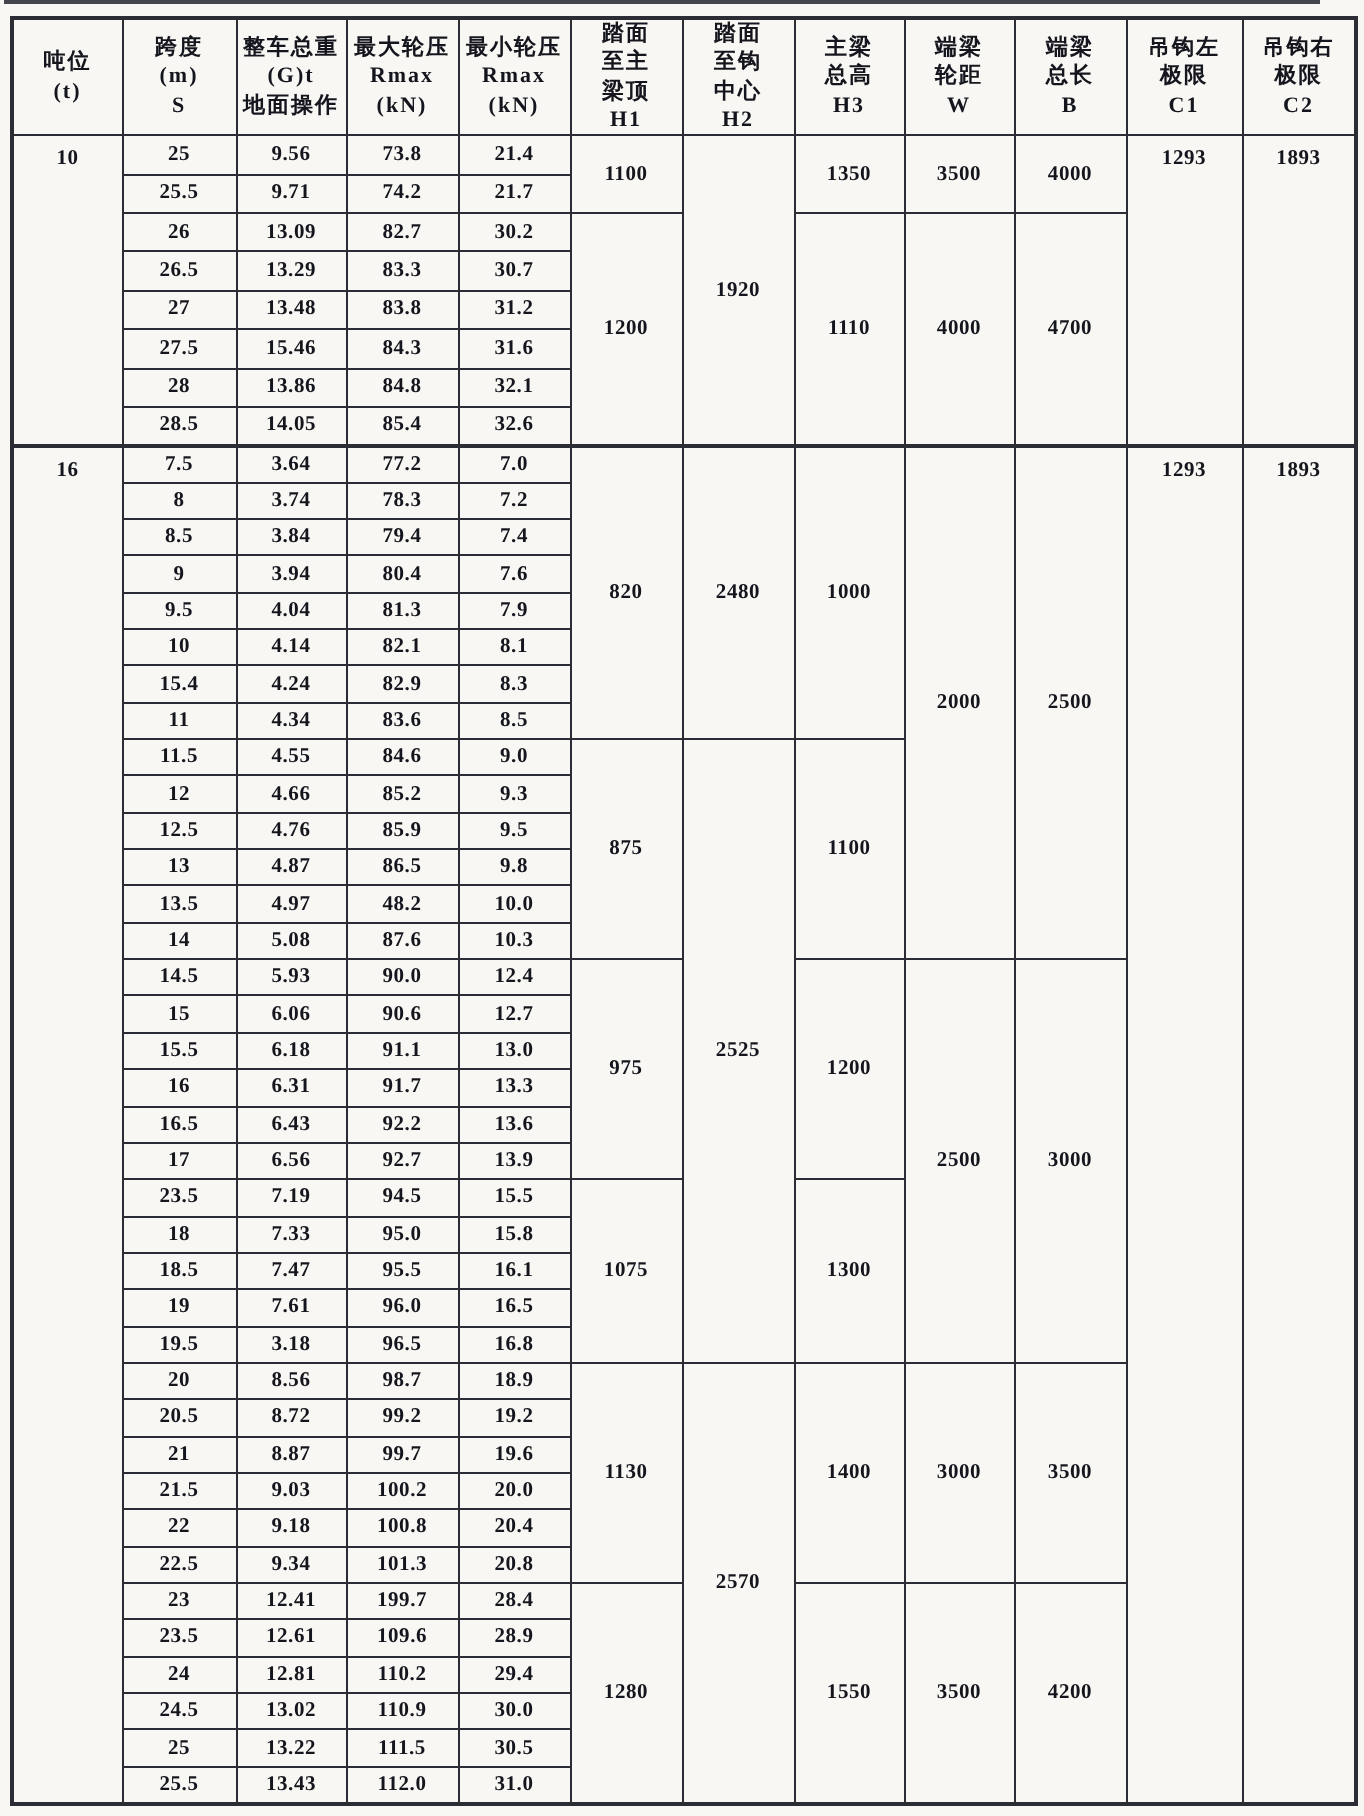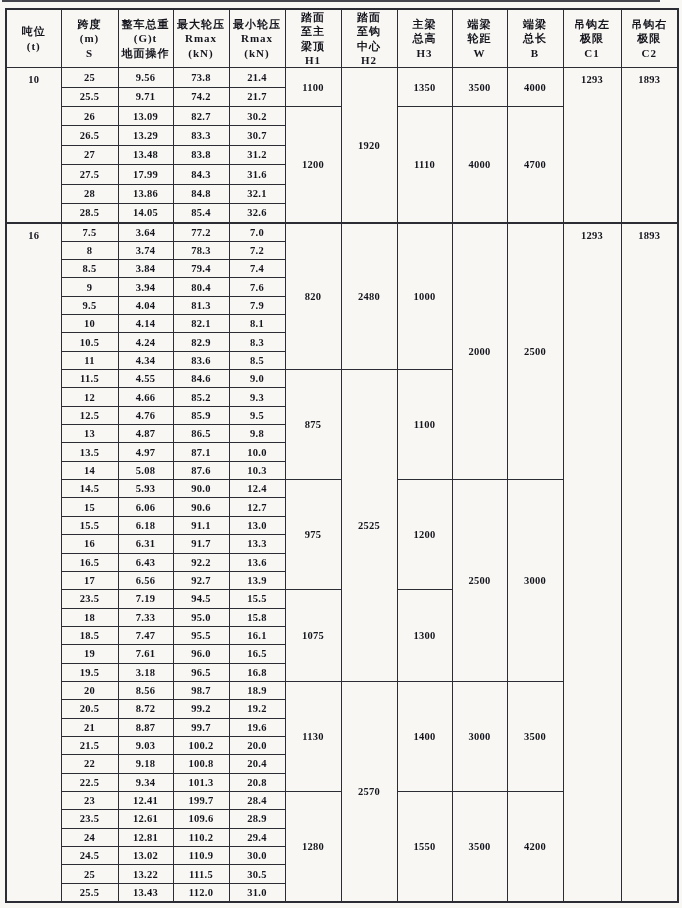--- a/index.html
+++ b/index.html
@@ -156,21 +156,21 @@
           <td>30.7</td>
         </tr>
         <tr class="sec0">
           <td>27</td>
           <td>13.48</td>
           <td>83.8</td>
           <td>31.2</td>
         </tr>
         <tr class="sec0">
           <td>27.5</td>
-          <td>17.99</td>
+          <td>15.46</td>
           <td>84.3</td>
           <td>31.6</td>
         </tr>
         <tr class="sec0">
           <td>28</td>
           <td>13.86</td>
           <td>84.8</td>
           <td>32.1</td>
         </tr>
         <tr class="sec0">
@@ -217,21 +217,21 @@
           <td>81.3</td>
           <td>7.9</td>
         </tr>
         <tr class="sec1">
           <td>10</td>
           <td>4.14</td>
           <td>82.1</td>
           <td>8.1</td>
         </tr>
         <tr class="sec1">
-          <td>10.5</td>
+          <td>15.4</td>
           <td>4.24</td>
           <td>82.9</td>
           <td>8.3</td>
         </tr>
         <tr class="sec1">
           <td>11</td>
           <td>4.34</td>
           <td>83.6</td>
           <td>8.5</td>
         </tr>
@@ -258,21 +258,21 @@
         </tr>
         <tr class="sec1">
           <td>13</td>
           <td>4.87</td>
           <td>86.5</td>
           <td>9.8</td>
         </tr>
         <tr class="sec1">
           <td>13.5</td>
           <td>4.97</td>
-          <td>87.1</td>
+          <td>48.2</td>
           <td>10.0</td>
         </tr>
         <tr class="sec1">
           <td>14</td>
           <td>5.08</td>
           <td>87.6</td>
           <td>10.3</td>
         </tr>
         <tr class="sec1">
           <td>14.5</td>

